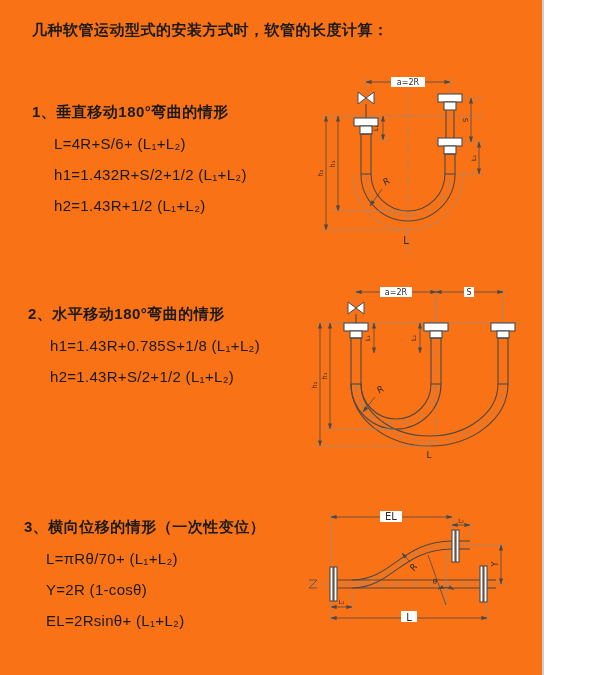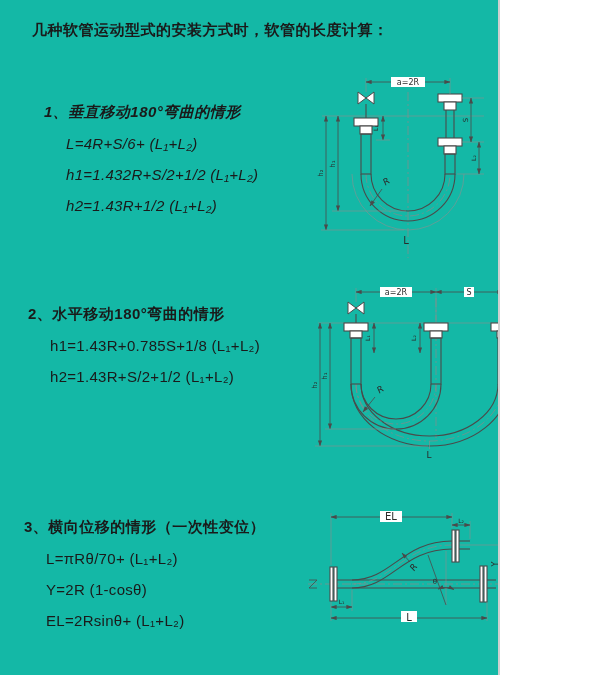--- a/index.html
+++ b/index.html
@@ -1,21 +1,21 @@
 <!DOCTYPE html>
 <html><head>
 <meta charset="utf-8">
 <style>
   html,body{margin:0;padding:0;background:#ffffff;}
-  .page{position:relative;width:500px;height:675px;background:#14b8a6;overflow:hidden;
-        font-family:"Liberation Sans","DejaVu Sans",sans-serif;color:#1a1a1a;}
+  .page{position:relative;width:500px;height:675px;background:#f97316;overflow:hidden;
+        font-family:"Liberation Sans","DejaVu Sans",sans-serif;color:#1a1a1a;padding-left:44px;}
   .edge{position:absolute;right:0;top:0;width:2px;height:675px;background:#cfcfcf;}
   .title{position:absolute;left:32px;top:21px;font-size:15px;font-weight:700;letter-spacing:.5px;}
   .sec{position:absolute;}
-  .sec1{left:44px;top:103px;font-style:italic;}
+  .sec1{left:32px;top:103px;}
   .sec2{left:28px;top:305px;}
   .sec3{left:24px;top:518px;}
   .sec-h{font-size:15px;font-weight:700;letter-spacing:.5px;margin:0 0 13px 0;}
   .f{font-size:15px;font-weight:400;letter-spacing:.3px;margin:0 0 14px 22px;white-space:nowrap;}
   .dwg{position:absolute;}
   .d1{left:308px;top:68px;}
   .d2{left:308px;top:278px;}
   .d3{left:300px;top:503px;}
   .o{stroke:#4a4a4a;stroke-width:1.1;fill:none;}
   .ow{stroke:#4a4a4a;stroke-width:1.1;fill:#ffffff;}

